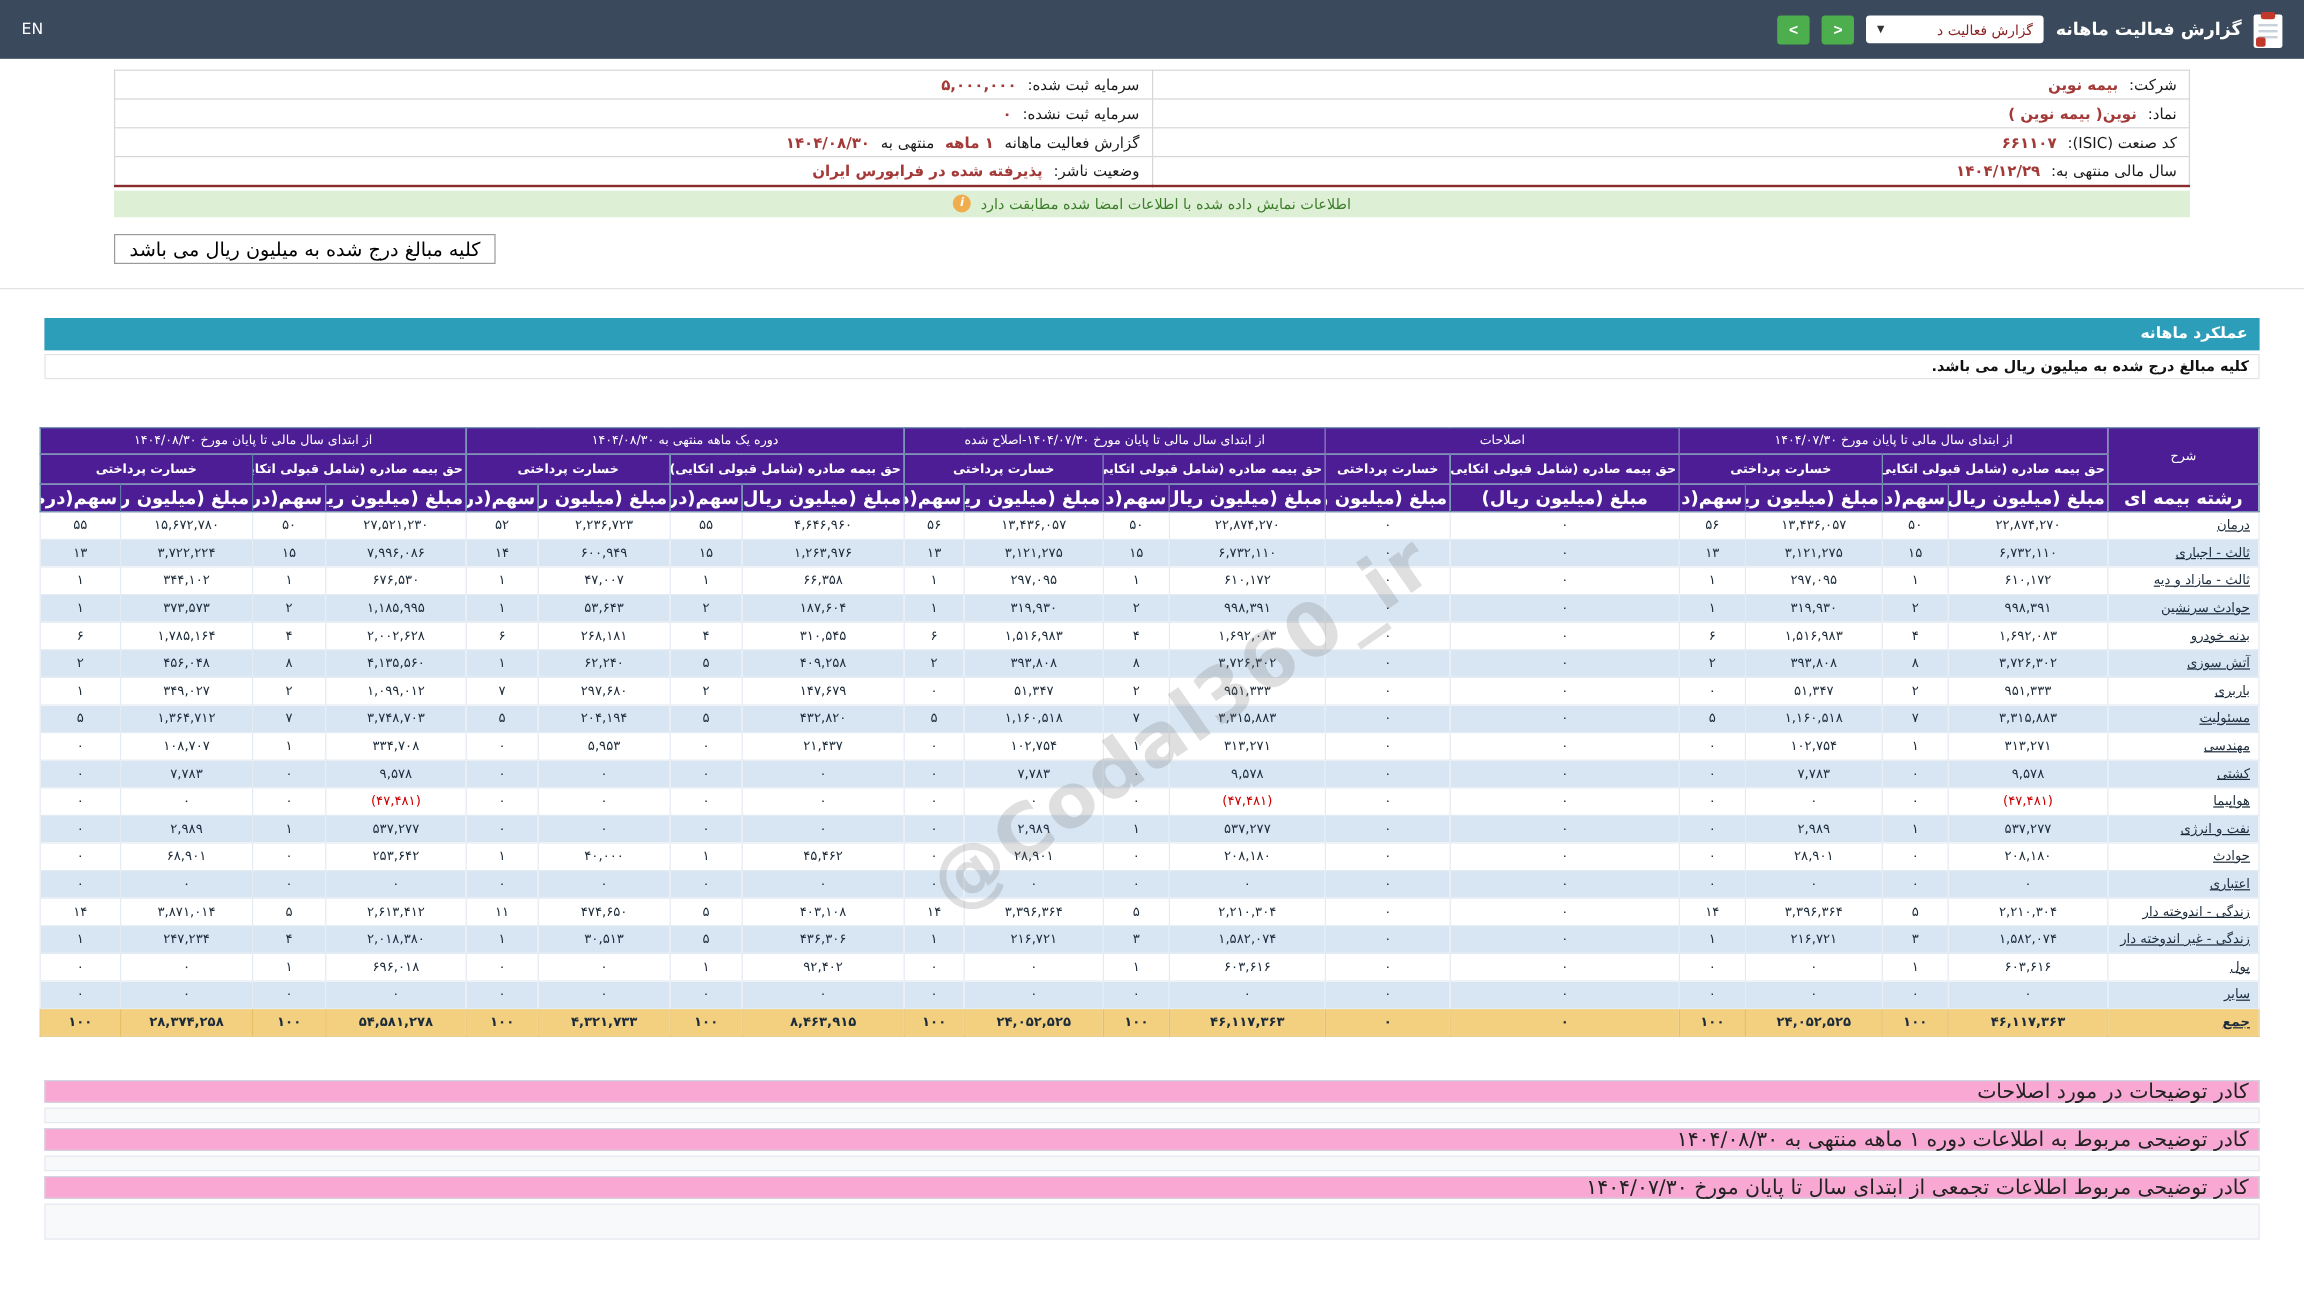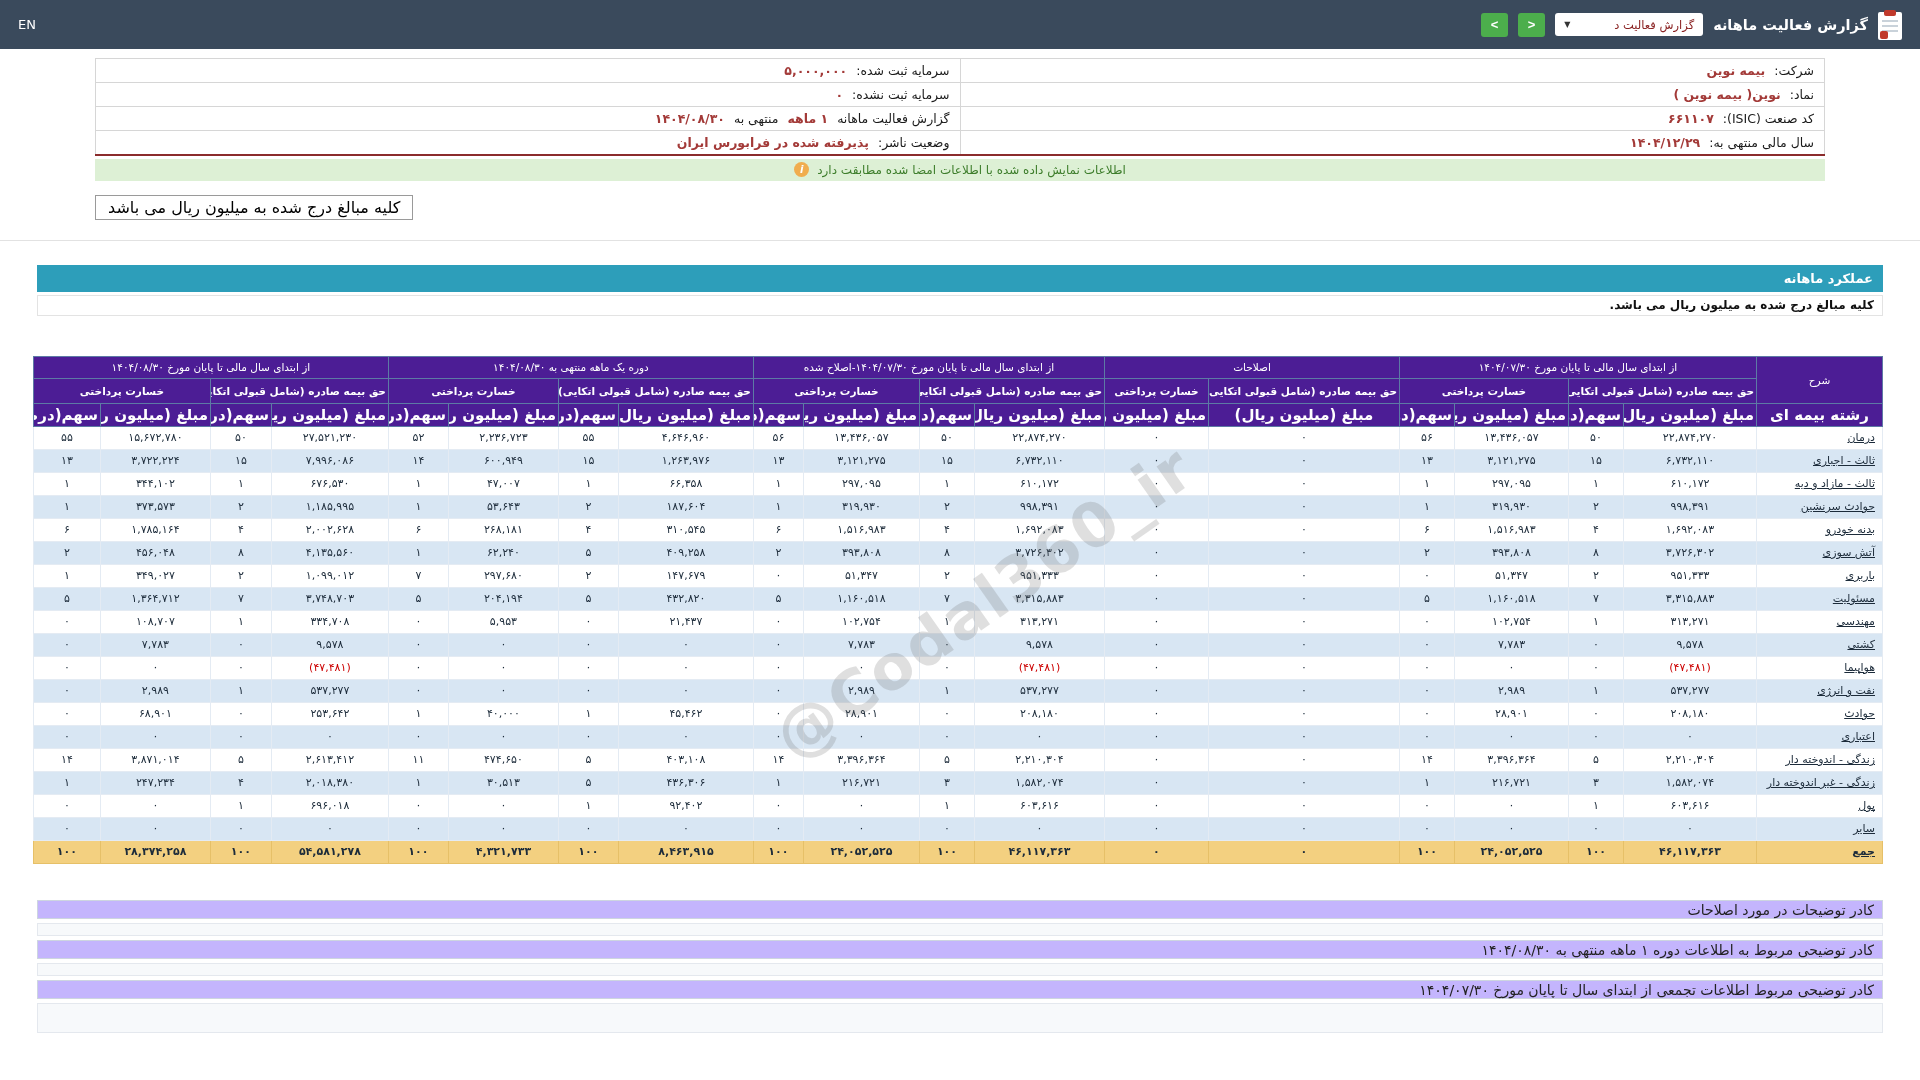--- a/index.html
+++ b/index.html
@@ -104,22 +104,22 @@
   .watermark {
     position:absolute; left:700px; top:210px; direction:ltr;
     transform:rotate(-35deg); font-size:62px; font-weight:bold;
     color:rgba(110,110,110,0.22); letter-spacing:2px; pointer-events:none; z-index:5;
     white-space:nowrap;
   }
 
   
   .notes { margin-top:36px; width:1846px; }
   .note-label {
-    margin-top:4px; background:#c4b5fd; border:1px solid #cdd5e0;
-    font-size:14px; color:#222; padding:2px 8px; height:19px; line-height:14px;
+    margin-top:4px; background:#f9a8d4; border:1px solid #cdd5e0;
+    font-size:17px; color:#222; padding:2px 8px; height:19px; line-height:14px;
   }
   .note-empty { margin-top:4px; background:#f7f9fb; border:1px solid #e4e8ee; height:13px; }
   .note-empty.large { height:30px; }
 </style>
 </head>
 <body>
 
 <div class="topbar">
   <div class="report-icon">
     <div class="page"></div>

